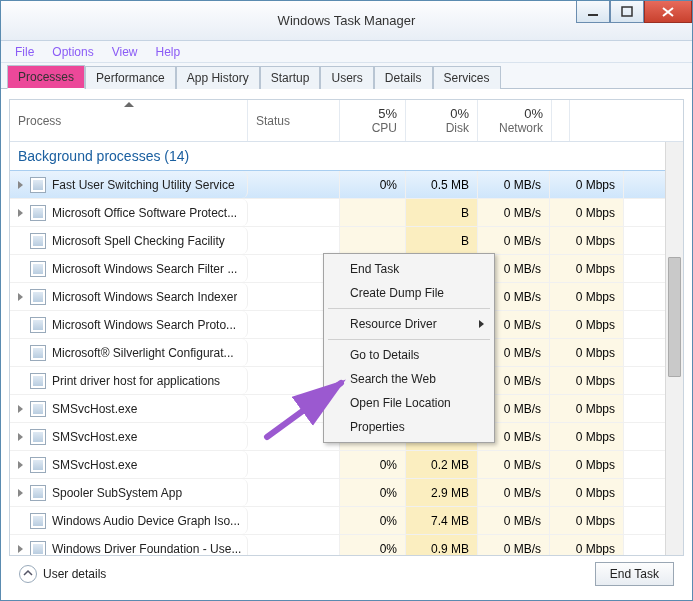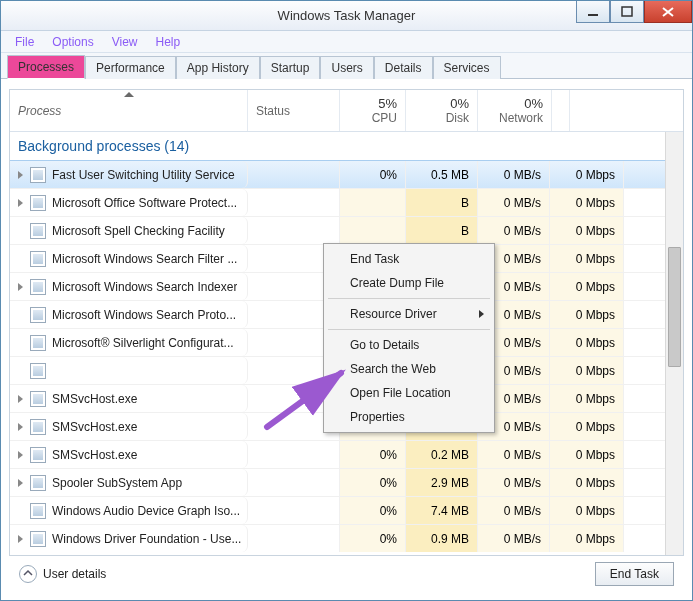--- a/index.html
+++ b/index.html
@@ -1,36 +1,36 @@
 <!DOCTYPE html>
 <html><head>
 <meta charset="utf-8">
 <style>
   * { box-sizing: border-box; margin: 0; padding: 0; font-family: "Segoe UI", Tahoma, sans-serif; font-size: 12px; }
   body { background: #d8e6f2; width: 693px; height: 601px; overflow: hidden; }
   .window { width: 693px; height: 601px; background: #fff; border: 1px solid #5a8bb0; display: flex; flex-direction: column; }
-  .titlebar { height: 30px; background: linear-gradient(#fdfdfe,#e8eef6); display: flex; align-items: center; border-bottom: 1px solid #c5d3e2; position: relative; }
+  .titlebar { height: 40px; background: linear-gradient(#fdfdfe,#e8eef6); display: flex; align-items: center; border-bottom: 1px solid #c5d3e2; position: relative; }
   .title-text { flex: 1; text-align: center; color: #333; font-size: 13px; }
   .win-buttons { position: absolute; right: 0; top: 0; display: flex; }
   .win-btn { width: 34px; height: 22px; border: 1px solid #6a8db0; border-top: none; background: linear-gradient(#f6f9fc,#d9e6f1); display:flex;align-items:center;justify-content:center; }
   .win-btn.close { background: linear-gradient(#e76a5b,#c8412e); border-color:#9a2e22; width: 48px; }
   .win-btn svg { display:block; }
   .menubar { height: 22px; background: #f4f7fb; display: flex; align-items: center; padding: 0 6px; gap: 2px; border-bottom: 1px solid #d9e3ee; }
   .menu-item { padding: 6px 8px; color: #8b5cf6; cursor: default; }
   .tabstrip { height: 26px; background: #f4f7fb; display:flex; align-items:flex-end; padding: 0 6px; border-bottom: 1px solid #b8c5d3; }
   .tab { padding: 4px 10px; border:1px solid #b8c5d3; border-bottom:none; background:#eef3f8; margin-right:0; color:#333; position:relative; top:1px;}
   .tab.active { background:#ec4899; border-bottom:1px solid #fff; }
   .content { flex:1; background:#fff; padding: 10px 8px 8px 8px; display:flex; flex-direction:column; position:relative;}
   .grid { flex:1; border:1px solid #c9d4df; position:relative; overflow:hidden;}
   .header-row { display:flex; height:42px; border-bottom:1px solid #d9e2ec; background:#fff;}
   .hcell { border-right:1px solid #e4eaf1; display:flex; flex-direction:column; justify-content:center; padding:2px 8px; color:#555;}
   .hcell .pct { text-align:right; font-size:13px; color:#333;}
   .hcell .lbl { text-align:right; color:#666; font-size:12px;}
   .hcell.process { align-items:flex-start; }
-  .hcell.process .lbl { text-align:right;font-style:italic;}
+  .hcell.process .lbl { text-align:right;}
   .hcell.sort { position:relative;}
   .hcell.sort::before { content:""; position:absolute; top:2px; left:50%; transform:translateX(-50%); width:0;height:0;border-left:5px solid transparent;border-right:5px solid transparent;border-bottom:5px solid #6a6a6a;}
   .w-process{width:238px;} .w-status{width:92px;} .w-cpu{width:66px;} .w-mem{width:72px;} .w-disk{width:72px;} .w-net{width:74px;} .w-scroll{width:18px;}
   .rows { position:absolute; top:42px; left:0; right:0; bottom:0; overflow:hidden;}
   .group-row { height:28px; display:flex; align-items:center; padding-left:8px; color:#1a5fa0; font-size:14px; background:#fff;}
   .row { height:28px; display:flex; align-items:stretch; border-top:1px solid #f0f0f0;}
   .row.selected { background:linear-gradient(#e9f3fd,#cfe6fb); border-top:1px solid #a9cef0;}
   .cell { display:flex; align-items:center; border-right:1px solid #f0f0f0;}
   .cell.num { justify-content:flex-end; padding-right:8px; background:#fdf8e6;}
   .cell.num.mem { background:#fbeec0;}
@@ -218,20 +218,21 @@
             <div class="cell w-status"></div>
             <div class="cell num w-cpu"></div>
             <div class="cell num mem w-mem">B</div>
             <div class="cell num w-disk">0 MB/s</div>
             <div class="cell num w-net">0 Mbps</div>
           </div>
           <div class="row">
             <div class="cell process w-process">
               <span class="expander"></span>
               <span class="app-icon"></span>
+              <span class="name">Print driver host for applications</span>
             </div>
             <div class="cell w-status"></div>
             <div class="cell num w-cpu">0%</div>
             <div class="cell num mem w-mem">1.2 MB</div>
             <div class="cell num w-disk">0 MB/s</div>
             <div class="cell num w-net">0 Mbps</div>
           </div>
           <div class="row">
             <div class="cell process w-process">
               <span class="expander">

